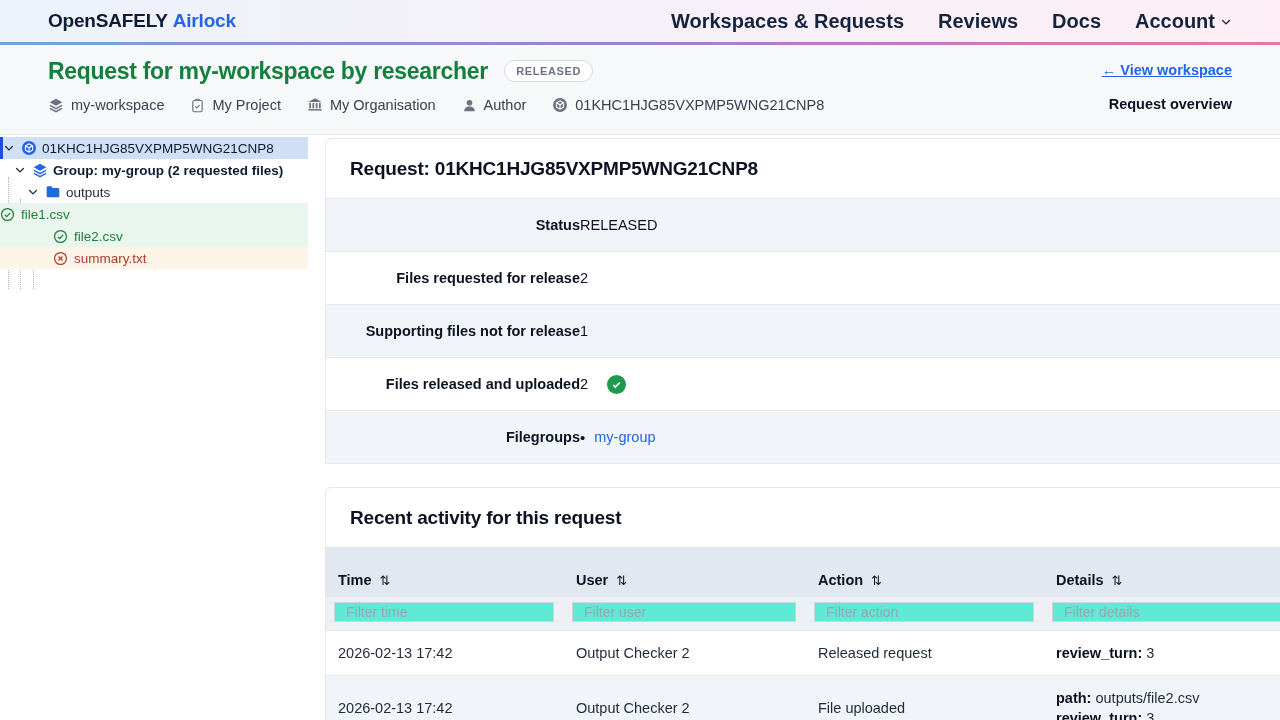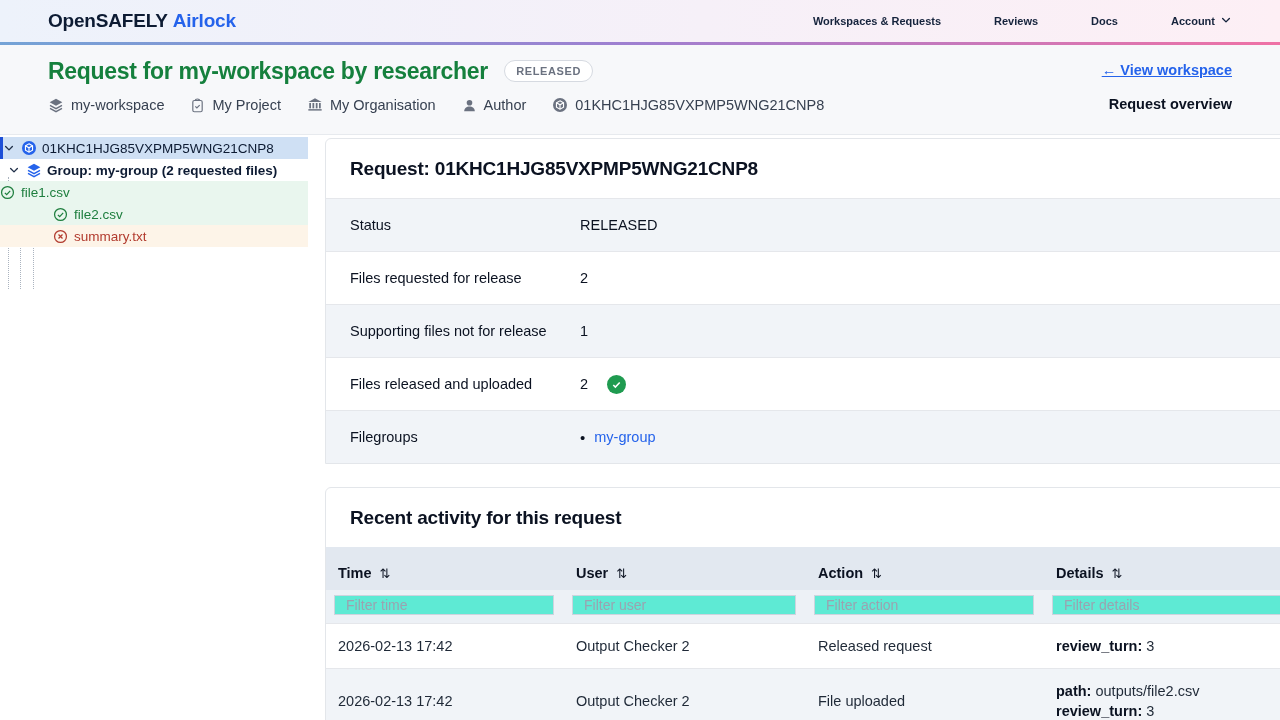--- a/index.html
+++ b/index.html
@@ -7,21 +7,21 @@
     font-family:"Liberation Sans", sans-serif; color:#0b1221; }
 
   
   .nav { height:45px; display:flex; align-items:center; justify-content:space-between;
     padding:0 48px; background:linear-gradient(90deg,#edf2fb 0%,#f6f0f8 55%,#fdeff5 100%);
     border-bottom:3px solid; border-image:linear-gradient(90deg,#74a3d6 0%,#9f7fd0 50%,#ef72a5 100%) 1; }
   .logo { font-size:19px; font-weight:800; letter-spacing:-0.2px; cursor:pointer; }
   .logo .p1 { color:#0d1b33; }
   .logo .p2 { color:#2563eb; margin-left:5px; }
   .nav-items { display:flex; align-items:center; gap:34px; }
-  .nav-item { font-size:11px; font-weight:700; color:#15233c; cursor:pointer; display:flex; align-items:center; gap:5px;margin-left:19px; }
+  .nav-item { font-size:20px; font-weight:700; color:#15233c; cursor:pointer; display:flex; align-items:center; gap:5px; }
 
   
   .band { background:#f7f8fa; border-bottom:1px solid #e7eaee; padding:13px 48px 14px 48px; height:90px;
     display:flex; justify-content:space-between; }
   .band h1 { font-size:23px; font-weight:800; color:#15803d; display:inline; letter-spacing:-0.3px; }
   .badge { display:inline-block; vertical-align:4px; margin-left:12px; font-size:11px; font-weight:700;
     letter-spacing:0.6px; color:#6b7280; background:#fff; border:1px solid #d6dae1; border-radius:999px;
     padding:4px 11px; }
   .meta { margin-top:12px; display:flex; gap:26px; }
   .meta-item { display:flex; align-items:center; gap:7px; font-size:14.5px; color:#374151; }
@@ -42,33 +42,33 @@
   .tree-row.approved { background:#e9f6ee; color:#1e7e3e; }
   .tree-row.rejected { background:#fdf4e8; color:#b23b2e; }
   .guide { position:absolute; width:0; border-left:1px dotted #aab3bf; z-index:1; }
 
   
   .main { position:absolute; left:325px; top:3px; width:1062px; }
   .card { background:#fff; border:1px solid #e3e6ea; border-radius:6px 6px 0 0; }
   .card h2 { font-size:19px; font-weight:700; padding:19px 24px 18px; letter-spacing:-0.2px; }
   .drow { display:flex; align-items:center; padding:0 24px; height:53px; border-top:1px solid #e5e7eb; font-size:14.5px; }
   .drow.alt { background:#f1f4f8; }
-  .drow .dlabel { width:230px; font-weight:400; flex:none; }
+  .drow .dlabel { width:230px; font-weight:700; flex:none;text-align:right; }
   .drow .dvalue { display:flex; align-items:center; }
   .check-badge { width:19px; height:19px; border-radius:50%; background:#1f9b50; margin-left:19px;
     display:flex; align-items:center; justify-content:center; }
   .fg-bullet { color:#0b1221; margin-right:9px; font-size:15px; }
   .fg-link { color:#2563eb; cursor:pointer; }
 
   .card2 { margin-top:23px; }
   table.activity { width:100%; border-collapse:collapse; table-layout:fixed; }
   table.activity col.c1{width:238px;} table.activity col.c2{width:242px;}
   table.activity col.c3{width:238px;} table.activity col.c4{width:342px;}
   .thead-row th { background:#e2e8f0; text-align:left; font-size:14.5px; font-weight:700;
-    padding:18px 12px 9px 12px; color:#0b1221; }
+    padding:25px 12px 9px 12px; color:#0b1221; }
   .sort { font-size:13px; margin-left:8px; font-weight:400; color:#111827; cursor:pointer; }
   .filter-row td { background:#edf1f6; padding:5px 10px 8px 8px; }
   .filter-row input { width:100%; height:20px; border:1px solid #cdd4de; border-radius:0;
     background:#5eead4; font-family:"Liberation Sans",sans-serif; font-size:14px; padding:0 11px; color:#1f2937; }
   .filter-row input::placeholder { color:#9aa3b0; }
   .arow td { font-size:14.5px; color:#1f2937; padding:12px 12px; border-top:1px solid #e5e7eb; vertical-align:middle; }
   .arow.alt td { background:#f1f4f8; }
   .dline { line-height:20px; }
   .dkey { font-weight:700; color:#0b1221; }
 </style>
@@ -176,34 +176,47 @@
         </span>
         <span class="ticon">
           <svg width="16" height="16" viewBox="0 0 24 24">
             <circle cx="12" cy="12" r="10.5" fill="#2563eb"></circle>
             <path d="M12 5.8l5.3 3v6.4l-5.3 3-5.3-3V8.8z" fill="none" stroke="#fff" stroke-width="1.7"></path>
             <path d="M6.7 8.8l5.3 3 5.3-3M12 11.8v6.4" fill="none" stroke="#fff" stroke-width="1.7"></path>
           </svg>
         </span>
         <span>01KHC1HJG85VXPMP5WNG21CNP8</span>
       </div>
-      <div class="tree-row bold" style="padding-left: 8px; align-items: center;">
+      <div class="tree-row bold" style="padding-left: 14px; align-items: center;">
         <span class="chev">
           <svg width="12" height="12" viewBox="0 0 16 16">
             <path d="M3.5 6l4.5 4.5L12.5 6" fill="none" stroke="#22314a" stroke-width="1.8" stroke-linecap="round" stroke-linejoin="round"></path>
           </svg>
         </span>
         <span class="ticon">
           <svg width="16" height="16" viewBox="0 0 24 24">
             <path d="M12 2.5L2.5 7.8 12 13l9.5-5.2z" fill="#2563eb"></path>
             <path d="M3 12.4L12 17.4l9-5" fill="none" stroke="#2563eb" stroke-width="2.1"></path>
             <path d="M3 16.9L12 21.9l9-5" fill="none" stroke="#2563eb" stroke-width="2.1"></path>
           </svg>
         </span>
         <span>Group: my-group (2 requested files)</span>
+      </div>
+      <div class="tree-row" style="padding-left: 27px;">
+        <span class="chev">
+          <svg width="12" height="12" viewBox="0 0 16 16">
+            <path d="M3.5 6l4.5 4.5L12.5 6" fill="none" stroke="#22314a" stroke-width="1.8" stroke-linecap="round" stroke-linejoin="round"></path>
+          </svg>
+        </span>
+        <span class="ticon">
+          <svg width="16" height="16" viewBox="0 0 24 24" fill="#1d6fd8">
+            <path d="M2.5 5.5A2 2 0 014.5 3.5h5l2.3 2.6h7.7a2 2 0 012 2V18a2 2 0 01-2 2h-15a2 2 0 01-2-2z"></path>
+          </svg>
+        </span>
+        <span>outputs</span>
       </div>
       <div class="tree-row approved" style="">
         <span class="ticon">
           <svg width="15" height="15" viewBox="0 0 24 24" fill="none" stroke="#1e7e3e" stroke-width="2">
             <circle cx="12" cy="12" r="9.5"></circle>
             <path d="M7.8 12.6l2.9 2.9 5.6-6.1"></path>
           </svg>
         </span>
         <span>file1.csv</span>
       </div>

